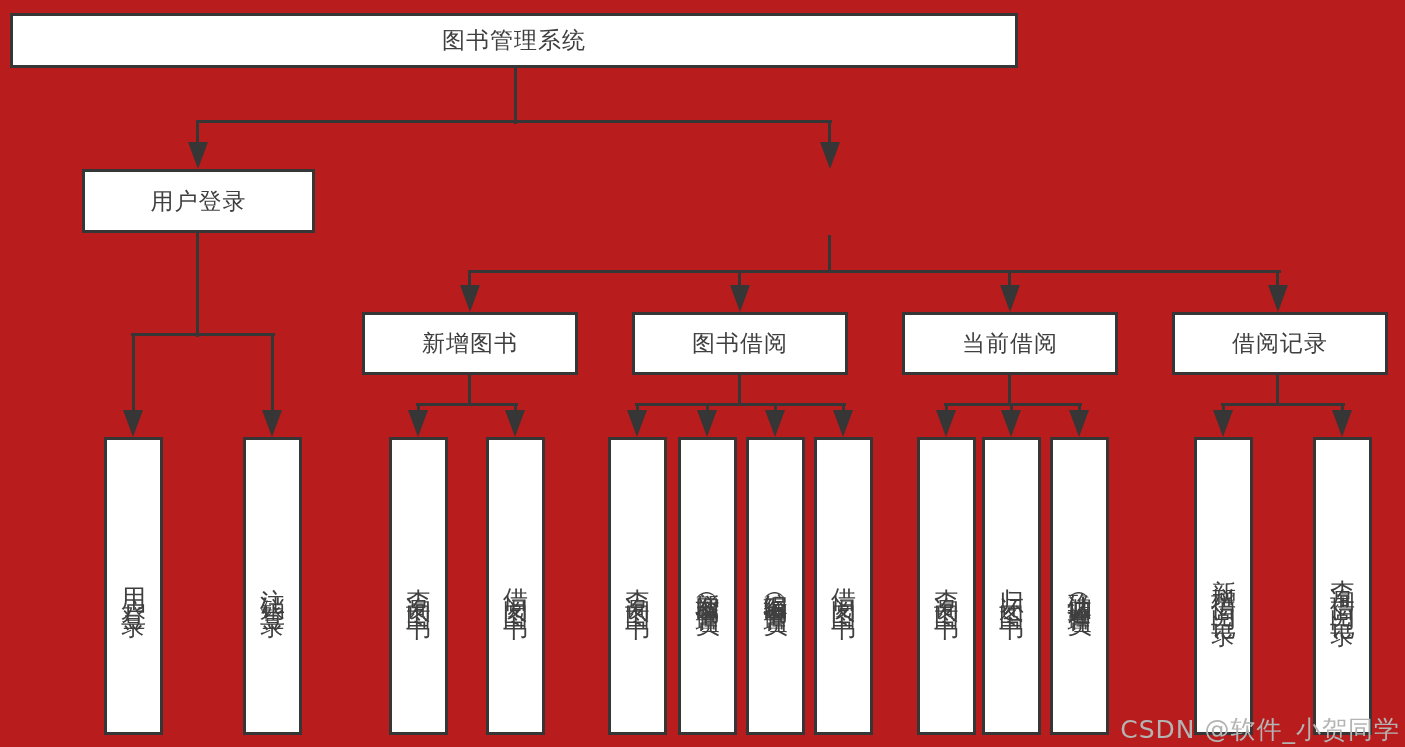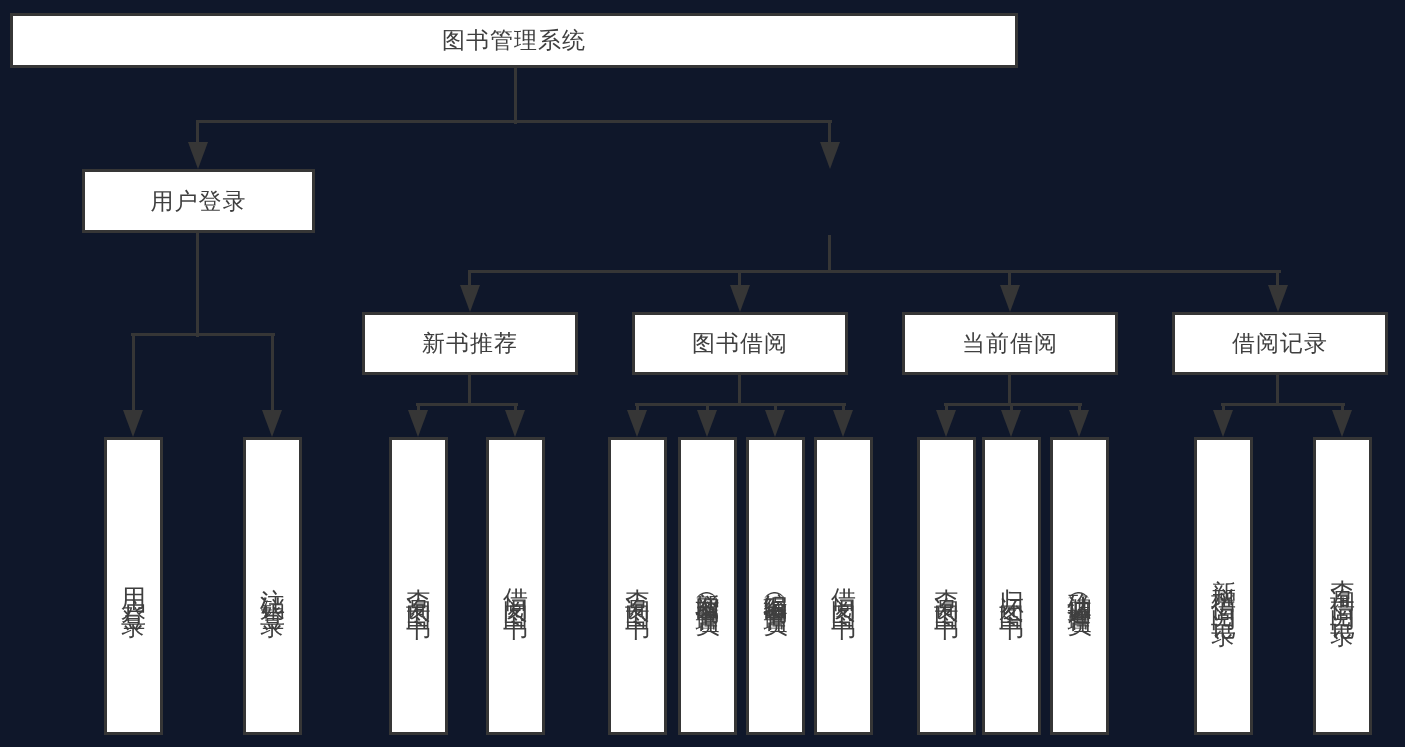--- a/index.html
+++ b/index.html
@@ -1,20 +1,20 @@
 <!DOCTYPE html>
 <html><head>
 <meta charset="utf-8">
 <style>
   html, body { margin: 0; padding: 0; background: #ffffff; }
   #canvas {
     position: relative;
     width: 1405px;
     height: 747px;
-    background: #0f172a;
+    background: #b91c1c;
     font-family: "DejaVu Sans", sans-serif;
     overflow: hidden;
   }
   .box {
     position: absolute;
     box-sizing: border-box;
     border: 3px solid #363636;
     background: #ffffff;
     display: flex;
     align-items: center;
@@ -92,21 +92,21 @@
   <div class="vline" style="left:468px; top:272px; height:15px;"></div>
   <div class="arrow" style="left:460px; top:285px;"></div>
   <div class="vline" style="left:738px; top:272px; height:15px;"></div>
   <div class="arrow" style="left:730px; top:285px;"></div>
   <div class="vline" style="left:1008px; top:272px; height:15px;"></div>
   <div class="arrow" style="left:1000px; top:285px;"></div>
   <div class="vline" style="left:1276px; top:272px; height:15px;"></div>
   <div class="arrow" style="left:1268px; top:285px;"></div>
 
   <div class="box" style="left:362px; top:312px; width:216px; height:63px;">
-    <span class="hlabel">新书推荐</span>
+    <span class="hlabel">新增图书</span>
   </div>
   <div class="box" style="left:902px; top:312px; width:216px; height:63px;">
     <span class="hlabel">当前借阅</span>
   </div>
   <div class="box" style="left:632px; top:312px; width:216px; height:63px;">
     <span class="hlabel">图书借阅</span>
   </div>
   <div class="box" style="left:1172px; top:312px; width:216px; height:63px;">
     <span class="hlabel">借阅记录</span>
   </div>
@@ -182,14 +182,15 @@
     <span class="vtext tight">确认归还（管理员）</span>
   </div>
 
   <div class="box leaf" style="left:1194px;">
     <span class="vtext">新增借阅记录</span>
   </div>
   <div class="box leaf" style="left:1313px;">
     <span class="vtext">查询借阅记录</span>
   </div>
 
+  <div class="watermark">CSDN @软件_小贺同学</div>
 
 </div>
 
 </body></html>

